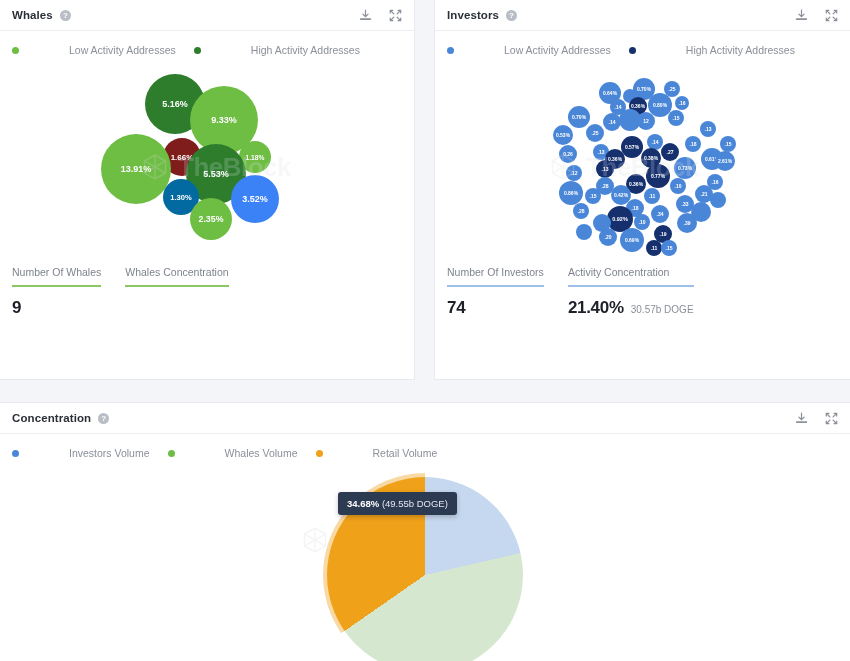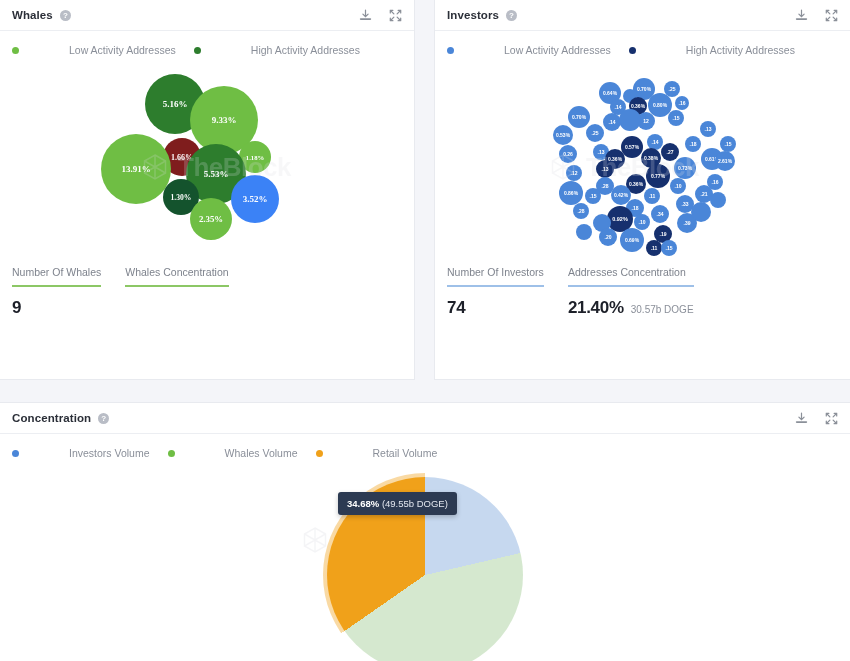--- a/index.html
+++ b/index.html
@@ -60,21 +60,21 @@
     align-items: center;
     gap: 18px;
     padding: 13px 12px 0 12px;
   }
   .legend-item { display: flex; align-items: center; gap: 6px; }
   .legend-dot { width: 7px; height: 7px; border-radius: 50%; display: block; }
   .legend-label { font-size: 10.5px; color: #8a8f99; margin-left: 44px; }
 
   
   .bubble-area { position: relative; width: 100%; }
-  #whales-bubbles    { height: 210px; font-family: Liberation Serif, serif; }
+  #whales-bubbles    { height: 210px; }
   #investors-bubbles { height: 210px; }
   .bubble {
     position: absolute;
     border-radius: 50%;
     display: flex;
     align-items: center;
     justify-content: center;
     color: #ffffff;
     font-weight: bold;
     white-space: nowrap;
@@ -183,21 +183,21 @@
       </div>
     </div>
 
     <div class="bubble-area" id="whales-bubbles">
         <div class="bubble" style="background: rgb(45, 125, 45); width: 60px; height: 60px; left: 145px; top: 18px; font-size: 9px;">5.16%</div>
         <div class="bubble" style="background: rgb(111, 190, 68); width: 68px; height: 68px; left: 190px; top: 30px; font-size: 9px;">9.33%</div>
         <div class="bubble" style="background: #7f1d1d; width: 38px; height: 38px; left: 163px; top: 82px; font-size: 8px;">1.66%</div>
         <div class="bubble" style="background: rgb(111, 190, 68); width: 32px; height: 32px; left: 239px; top: 85px; font-size: 6.7px;">1.18%</div>
         <div class="bubble" style="background: rgb(111, 190, 68); width: 70px; height: 70px; left: 101px; top: 78px; font-size: 9px;">13.91%</div>
         <div class="bubble" style="background: rgb(45, 125, 45); width: 60px; height: 60px; left: 186px; top: 88px; font-size: 9px;">5.53%</div>
-        <div class="bubble" style="background: #14532d; width: 36px; height: 36px; left: 163px; top: 123px; font-size: 7.6px;">1.30%</div>
+        <div class="bubble" style="background: #0369a1; width: 36px; height: 36px; left: 163px; top: 123px; font-size: 7.6px;">1.30%</div>
         <div class="bubble" style="background: #3b82f6; width: 48px; height: 48px; left: 231px; top: 119px; font-size: 9px;">3.52%</div>
         <div class="bubble" style="background: rgb(111, 190, 68); width: 42px; height: 42px; left: 190px; top: 142px; font-size: 8.8px;">2.35%</div>
       </div>
 
     <div class="stats">
       <div class="stat" style="min-width:92px">
         <span class="stat-label">Number Of Whales</span>
         <span class="stat-rule" style="background:#8cc765"></span>
         <div class="stat-values">
           <span class="stat-main">9</span>
@@ -300,21 +300,21 @@
 
     <div class="stats">
       <div class="stat" style="min-width:102px">
         <span class="stat-label">Number Of Investors</span>
         <span class="stat-rule" style="background:#9ec0e8"></span>
         <div class="stat-values">
           <span class="stat-main">74</span>
         </div>
       </div>
       <div class="stat">
-        <span class="stat-label">Addresses Concentration</span>
+        <span class="stat-label">Activity Concentration</span>
         <span class="stat-rule" style="background:#9ec0e8"></span>
         <div class="stat-values">
           <span class="stat-main">21.40%</span>
           <span class="stat-sub">30.57b DOGE</span>
         </div>
       </div>
     </div>
   </section>
 
   <section class="panel" id="panel-concentration">

